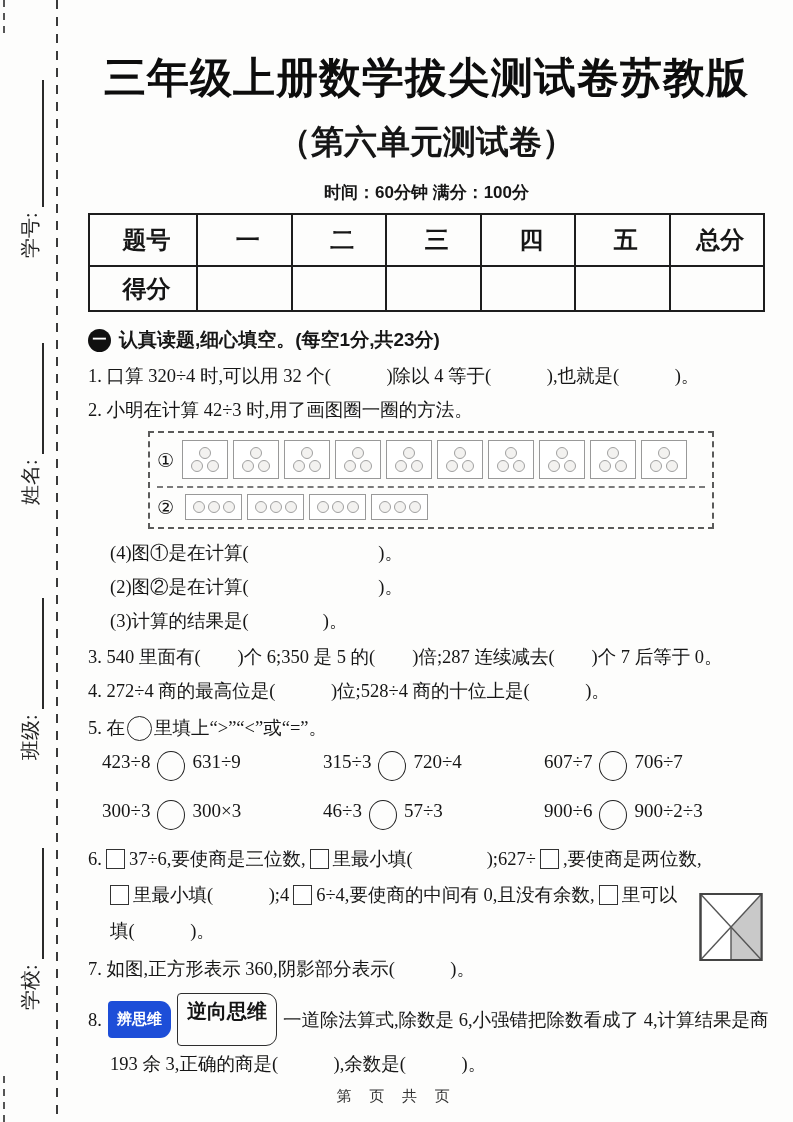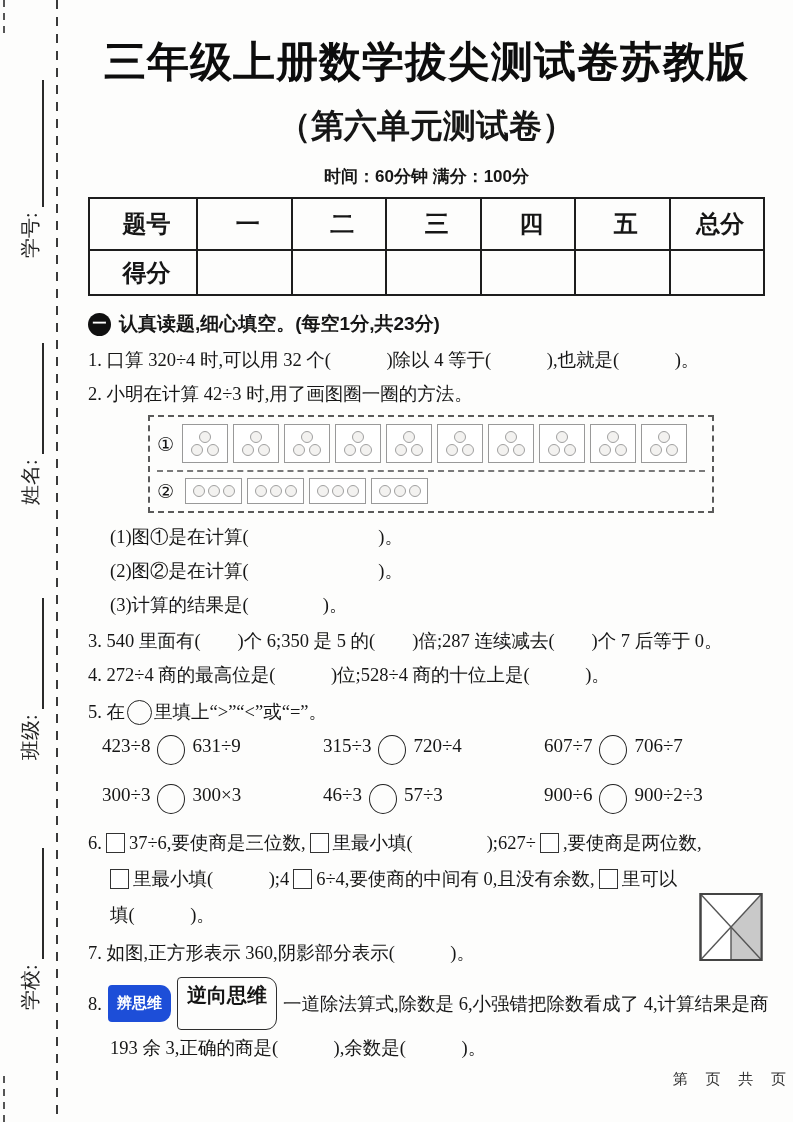--- a/index.html
+++ b/index.html
@@ -20,21 +20,21 @@
   .edge-dash.top { top: 0; height: 38px; }
   .edge-dash.bottom { bottom: 0; height: 46px; }
   .margin-field {
     position: absolute; left: 14px; height: 30px;
     transform: rotate(-90deg); transform-origin: 0 0;
     display: flex; align-items: flex-end; gap: 5px;
     font-size: 20px; color: #222; white-space: nowrap;
   }
   .margin-field .blank-line { flex: 1; border-bottom: 2px solid #2a2a2a; height: 24px; min-width: 90px; }
   
-  .content { position: absolute; left: 88px; top: 0; width: 677px; }
+  .content { position: absolute; left: 88px; top: 16px; width: 677px; }
   .title {
     margin-top: 34px; text-align: center; font-size: 42px; letter-spacing: 1px;
     font-family: "Liberation Sans", "DejaVu Sans", sans-serif; font-weight: 900; color: #0d0d0d;
   }
   .subtitle {
     margin-top: 14px; text-align: center; font-size: 33px;
     font-family: "Liberation Sans", "DejaVu Sans", sans-serif; font-weight: 900;
   }
   .meta {
     margin-top: 16px; text-align: center; font-size: 17px;
@@ -111,22 +111,22 @@
     flex: 0 0 auto; background: #1d4ed8; color: #fff; font-size: 15px; font-weight: 700;
     font-family: "Liberation Sans", "DejaVu Sans", sans-serif;
     padding: 2px 9px 3px 9px; border-radius: 4px 11px 11px 4px;
   }
   .badge-outline {
     flex: 0 0 auto; border: 1.6px solid #2e2e2e; font-size: 20px; font-weight: 700;
     font-family: Liberation Sans, sans-serif;
     padding: 1px 9px 18px 9px; border-radius: 4px 11px 11px 4px;
   }
   .footer {
-    position: absolute; bottom: 33px; left: 0; width: 100%;
-    text-align: right; font-size: 15px; letter-spacing: 7px; color: #333; font-family: Liberation Serif, serif;
+    position: absolute; bottom: 16px; left: 0; width: 100%;
+    text-align: center; font-size: 15px; letter-spacing: 7px; color: #333; font-family: Liberation Serif, serif;
   }
 </style>
 </head>
 <body>
 
 <div class="page">
 
   <div class="edge-dash top"></div>
   <div class="edge-dash bottom"></div>
   <div class="cut-line"></div>
@@ -310,21 +310,21 @@
             </div>
             <div class="grow3">
               <span class="dot"></span>
               <span class="dot"></span>
               <span class="dot"></span>
             </div>
           </div>
       </div>
     </div>
 
-    <div class="qline indent" style="margin-top:8px;">(1)图①是在计算(　　　　　　　)。</div>
+    <div class="qline indent" style="margin-top:8px;">(4)图①是在计算(　　　　　　　)。</div>
     <div class="qline indent">(2)图②是在计算(　　　　　　　)。</div>
     <div class="qline indent">(3)计算的结果是(　　　　)。</div>
 
     <div class="qline" style="margin-top:4px;">3. 540 里面有(　　)个 6;350 是 5 的(　　)倍;287 连续减去(　　)个 7 后等于 0。</div>
     <div class="qline">4. 272÷4 商的最高位是(　　　)位;528÷4 商的十位上是(　　　)。</div>
 
     <div class="qline" style="margin-top:5px;">
       <span>5. 在</span><span class="circle-inline"></span><span>里填上“&gt;”“&lt;”或“=”。</span>
     </div>
     <div class="cmp-grid" id="cmp-grid">

